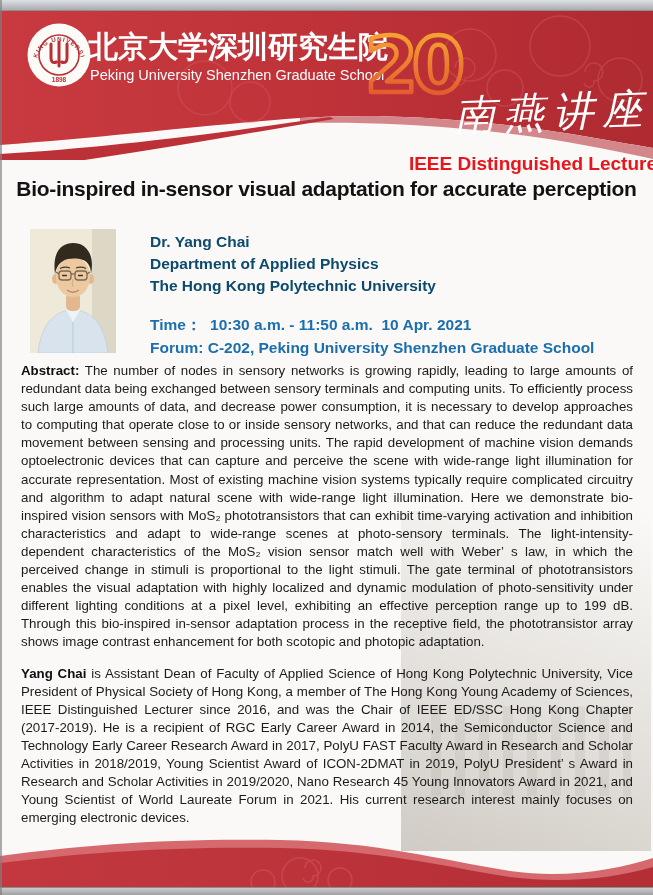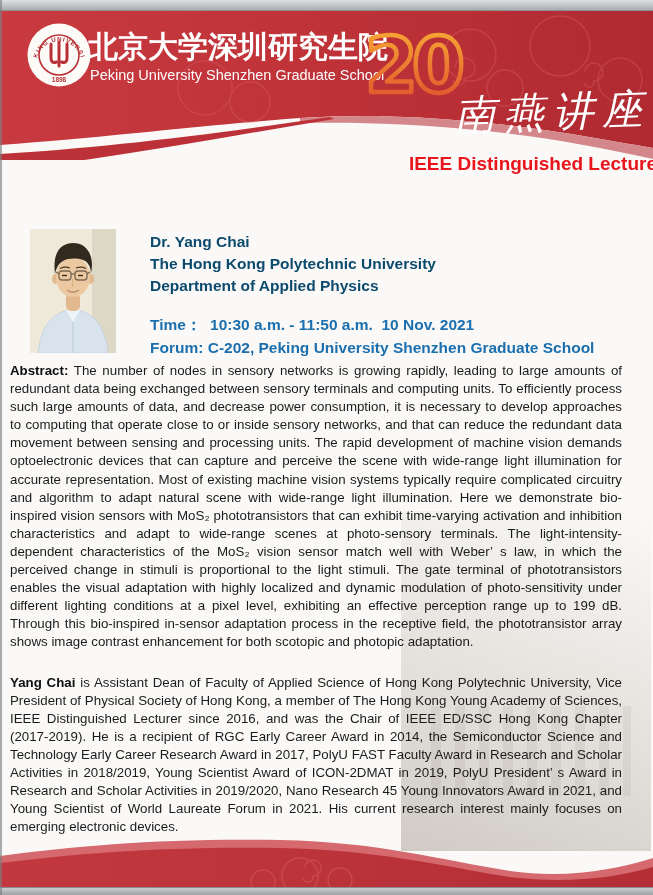--- a/index.html
+++ b/index.html
@@ -50,26 +50,26 @@
   .speaker-line{
     font-size:15.5px;font-weight:bold;color:#0c4a6e;line-height:22px;
     white-space:pre-wrap;
   }
   .meta-block{margin-top:16px;}
   .info-line{
     font-size:15.5px;font-weight:bold;color:#1C6FAE;line-height:23px;
     white-space:pre-wrap;
   }
   .content{
-    position:absolute;left:10px;top:362px;width:612px;
+    position:absolute;left:21px;top:362px;width:612px;
     text-align:justify;font-size:13.3px;line-height:18.1px;color:#1B1B1B;
     z-index:3;
   }
   .content p{margin:0;}
-  .content p.bio-par{margin-top:22px;}
+  .content p.bio-par{margin-top:13px;}
   .lead{font-weight:bold;color:#0E0E0E;}
   .watermark{
     position:absolute;right:2px;bottom:44px;width:250px;height:340px;
     background:
       linear-gradient(200deg,
         rgba(205,200,190,0) 0%,
         rgba(178,170,158,0.30) 55%,
         rgba(150,140,126,0.42) 100%);
     z-index:1;
   }
@@ -137,20 +137,21 @@
 
     <text x="88" y="47" font-size="30" font-weight="bold" fill="#FFFFFF">北京大学深圳研究生院</text>
     <text x="90" y="70" font-size="14.5" fill="#FDFDFD">Peking University Shenzhen Graduate School</text>
 
     <text x="412" y="82" font-size="76" font-weight="bold" text-anchor="middle" fill="none" stroke="url(#gOrange)" stroke-width="4.5" stroke-linejoin="round" letter-spacing="-6" font-family="DejaVu Sans, sans-serif">20</text>
 
     <text x="553" y="116" font-size="41" fill="#FFFFFF" text-anchor="middle" font-family="DejaVu Serif, serif" font-style="italic" letter-spacing="8" transform="rotate(-2 553 116)">南燕讲座</text>
   </svg>
 
   <div class="series-heading">IEEE Distinguished Lecture</div>
+  <div class="main-title">Bio-inspired in-sensor visual adaptation for accurate perception</div>
 
   <svg class="photo" viewBox="0 0 86 124">
     <rect width="86" height="124" fill="#EFE9DA"></rect>
     <rect x="62" width="24" height="124" fill="rgba(160,150,128,0.22)"></rect>
     <path d="M8,124 C11,99 20,88 32,83 L43,79 L54,83 C66,88 75,99 78,124 Z" fill="#D8E3EE" stroke="#B9C9DA" stroke-width="0.6"></path>
     <path d="M36,81 L43,93 L50,81 L47,78 H39 Z" fill="#EDF3F8"></path>
     <line x1="43" y1="93" x2="43" y2="124" stroke="#B9C9DA" stroke-width="1"></line>
     <rect x="36" y="64" width="14" height="18" rx="5" fill="#E2B98E"></rect>
     <ellipse cx="25.5" cy="50" rx="3.5" ry="5" fill="#E2B98E"></ellipse>
     <ellipse cx="60.5" cy="50" rx="3.5" ry="5" fill="#E2B98E"></ellipse>
@@ -166,24 +167,24 @@
     <line x1="32" y1="46.5" x2="37" y2="46.5" stroke="#3A2E22" stroke-width="1.4"></line>
     <line x1="48" y1="46.5" x2="53" y2="46.5" stroke="#3A2E22" stroke-width="1.4"></line>
     <path d="M30,39.5 q5,-2.5 10,-0.5" fill="none" stroke="#4A3A28" stroke-width="1.2"></path>
     <path d="M46,39 q5,-2 10,0.5" fill="none" stroke="#4A3A28" stroke-width="1.2"></path>
     <path d="M43,50 q-1.5,5 0,8" fill="none" stroke="#D3A97E" stroke-width="1"></path>
     <path d="M37,61 q6,4.5 12,0" fill="none" stroke="#B98A6B" stroke-width="1.3"></path>
   </svg>
 
   <div class="speaker-info">
     <div class="speaker-line">Dr. Yang Chai</div>
+    <div class="speaker-line">Department of Applied Physics</div>
     <div class="speaker-line">The Hong Kong Polytechnic University</div>
-    <div class="speaker-line">Department of Applied Physics</div>
     <div class="meta-block">
-      <div class="info-line">Time：  10:30 a.m. - 11:50 a.m.  10 Nov. 2021</div>
+      <div class="info-line">Time：  10:30 a.m. - 11:50 a.m.  10 Apr. 2021</div>
       <div class="info-line">Forum: C-202, Peking University Shenzhen Graduate School</div>
     </div>
   </div>
 
   <div class="content">
     <p class="abstract-par"><span class="lead">Abstract:</span><span> The number of nodes in sensory networks is growing rapidly, leading to large amounts of redundant data being exchanged between sensory terminals and computing units. To efficiently process such large amounts of data, and decrease power consumption, it is necessary to develop approaches to computing that operate close to or inside sensory networks, and that can reduce the redundant data movement between sensing and processing units. The rapid development of machine vision demands optoelectronic devices that can capture and perceive the scene with wide-range light illumination for accurate representation. Most of existing machine vision systems typically require complicated circuitry and algorithm to adapt natural scene with wide-range light illumination. Here we demonstrate bio-inspired vision sensors with MoS₂ phototransistors that can exhibit time-varying activation and inhibition characteristics and adapt to wide-range scenes at photo-sensory terminals. The light-intensity-dependent characteristics of the MoS₂ vision sensor match well with Weber’ s law, in which the perceived change in stimuli is proportional to the light stimuli. The gate terminal of phototransistors enables the visual adaptation with highly localized and dynamic modulation of photo-sensitivity under different lighting conditions at a pixel level, exhibiting an effective perception range up to 199 dB. Through this bio-inspired in-sensor adaptation process in the receptive field, the phototransistor array shows image contrast enhancement for both scotopic and photopic adaptation.</span></p>
     <p class="bio-par"><span class="lead">Yang Chai</span><span> is Assistant Dean of Faculty of Applied Science of Hong Kong Polytechnic University, Vice President of Physical Society of Hong Kong, a member of The Hong Kong Young Academy of Sciences, IEEE Distinguished Lecturer since 2016, and was the Chair of IEEE ED/SSC Hong Kong Chapter (2017-2019). He is a recipient of RGC Early Career Award in 2014, the Semiconductor Science and Technology Early Career Research Award in 2017, PolyU FAST Faculty Award in Research and Scholar Activities in 2018/2019, Young Scientist Award of ICON-2DMAT in 2019, PolyU President’ s Award in Research and Scholar Activities in 2019/2020, Nano Research 45 Young Innovators Award in 2021, and Young Scientist of World Laureate Forum in 2021. His current research interest mainly focuses on emerging electronic devices.</span></p>
   </div>
 
   <svg class="footer-svg" width="653" height="58" viewBox="0 0 653 58">

